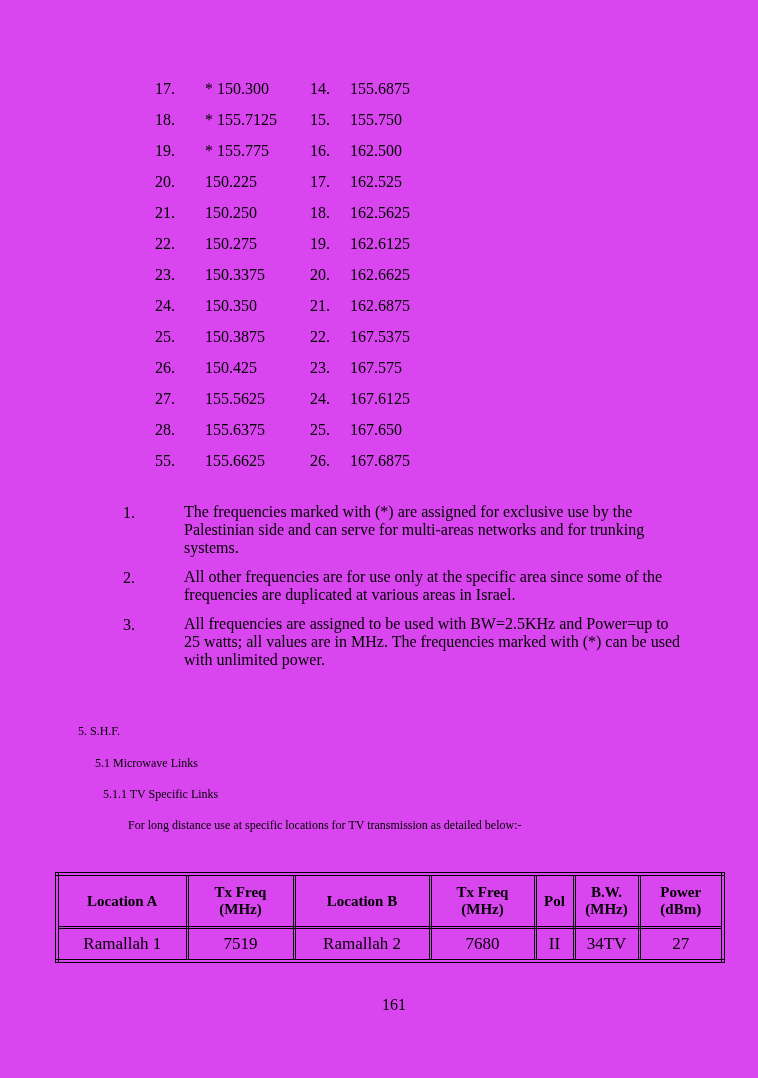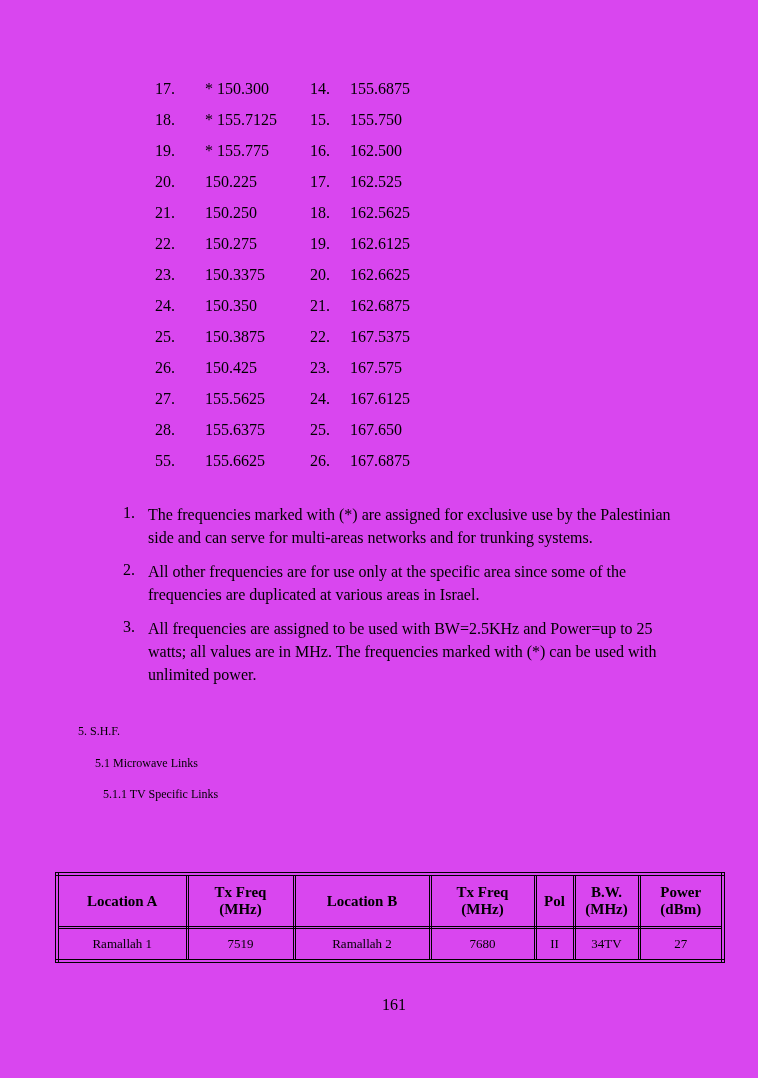--- a/index.html
+++ b/index.html
@@ -19,21 +19,21 @@
   .freq-c0 { width: 50px; }
   .freq-c1 { width: 105px; }
   .freq-c2 { width: 40px; }
   .freq-c3 { }
 
   
   .notice { position: absolute; top: 503px; left: 108px; width: 575px; font-size: 16px; }
   .notice-title { margin-bottom: 15px; }
   .notice-item { display: flex; margin: 0 0 11px 15px; }
   .notice-num { width: 17px; flex: none; margin-right: 8px; line-height: 19px; }
-  .notice-text { width: 540px; line-height: 23px; }
+  .notice-text { width: 540px; line-height: 18px; margin-left: 36px; }
 
   
   .heading { position: absolute; font-size: 12px; white-space: nowrap; }
   .h-shf      { top: 724px; left: 78px; }
   .h-micro    { top: 756px; left: 95px; }
   .h-tvlinks  { top: 787px; left: 103px; }
   .h-intro    { top: 818px; left: 128px; }
 
   
   .links-table-wrap { position: absolute; top: 872px; left: 55px; }
@@ -51,21 +51,21 @@
   }
   table.links th {
     font-weight: bold;
     font-size: 15px;
     line-height: 17px;
     padding: 7px 2px;
     white-space: pre-line;
     height: 36px;
   }
   table.links td {
-    font-size: 13px;
+    font-size: 17px;
     padding: 5px 2px;
     height: 20px;
   }
 
   .page-number { position: absolute; top: 996px; left: 0; right: 0; text-align: center; font-size: 16px; padding-left: 30px; }
 </style>
 </head>
 <body>
 
 <div class="page">
@@ -164,20 +164,21 @@
         <div class="notice-item">
           <span class="notice-num">3.</span>
           <div class="notice-text">All frequencies are assigned to be used with BW=2.5KHz and Power=up to 25 watts; all values are in MHz. The frequencies marked with (*) can be used with unlimited power.</div>
         </div>
       </div>
   </div>
 
   <div class="heading h-shf">5.  S.H.F.</div>
   <div class="heading h-micro">5.1 Microwave Links</div>
   <div class="heading h-tvlinks">5.1.1 TV Specific Links</div>
+  <div class="heading h-intro">For long distance use at specific locations for TV transmission as detailed below:-</div>
 
   <div class="links-table-wrap">
     <table class="links">
       <colgroup>
         <col style="width:130px">
         <col style="width:107px">
         <col style="width:136px">
         <col style="width:105px">
         <col style="width:39px">
         <col style="width:65px">

